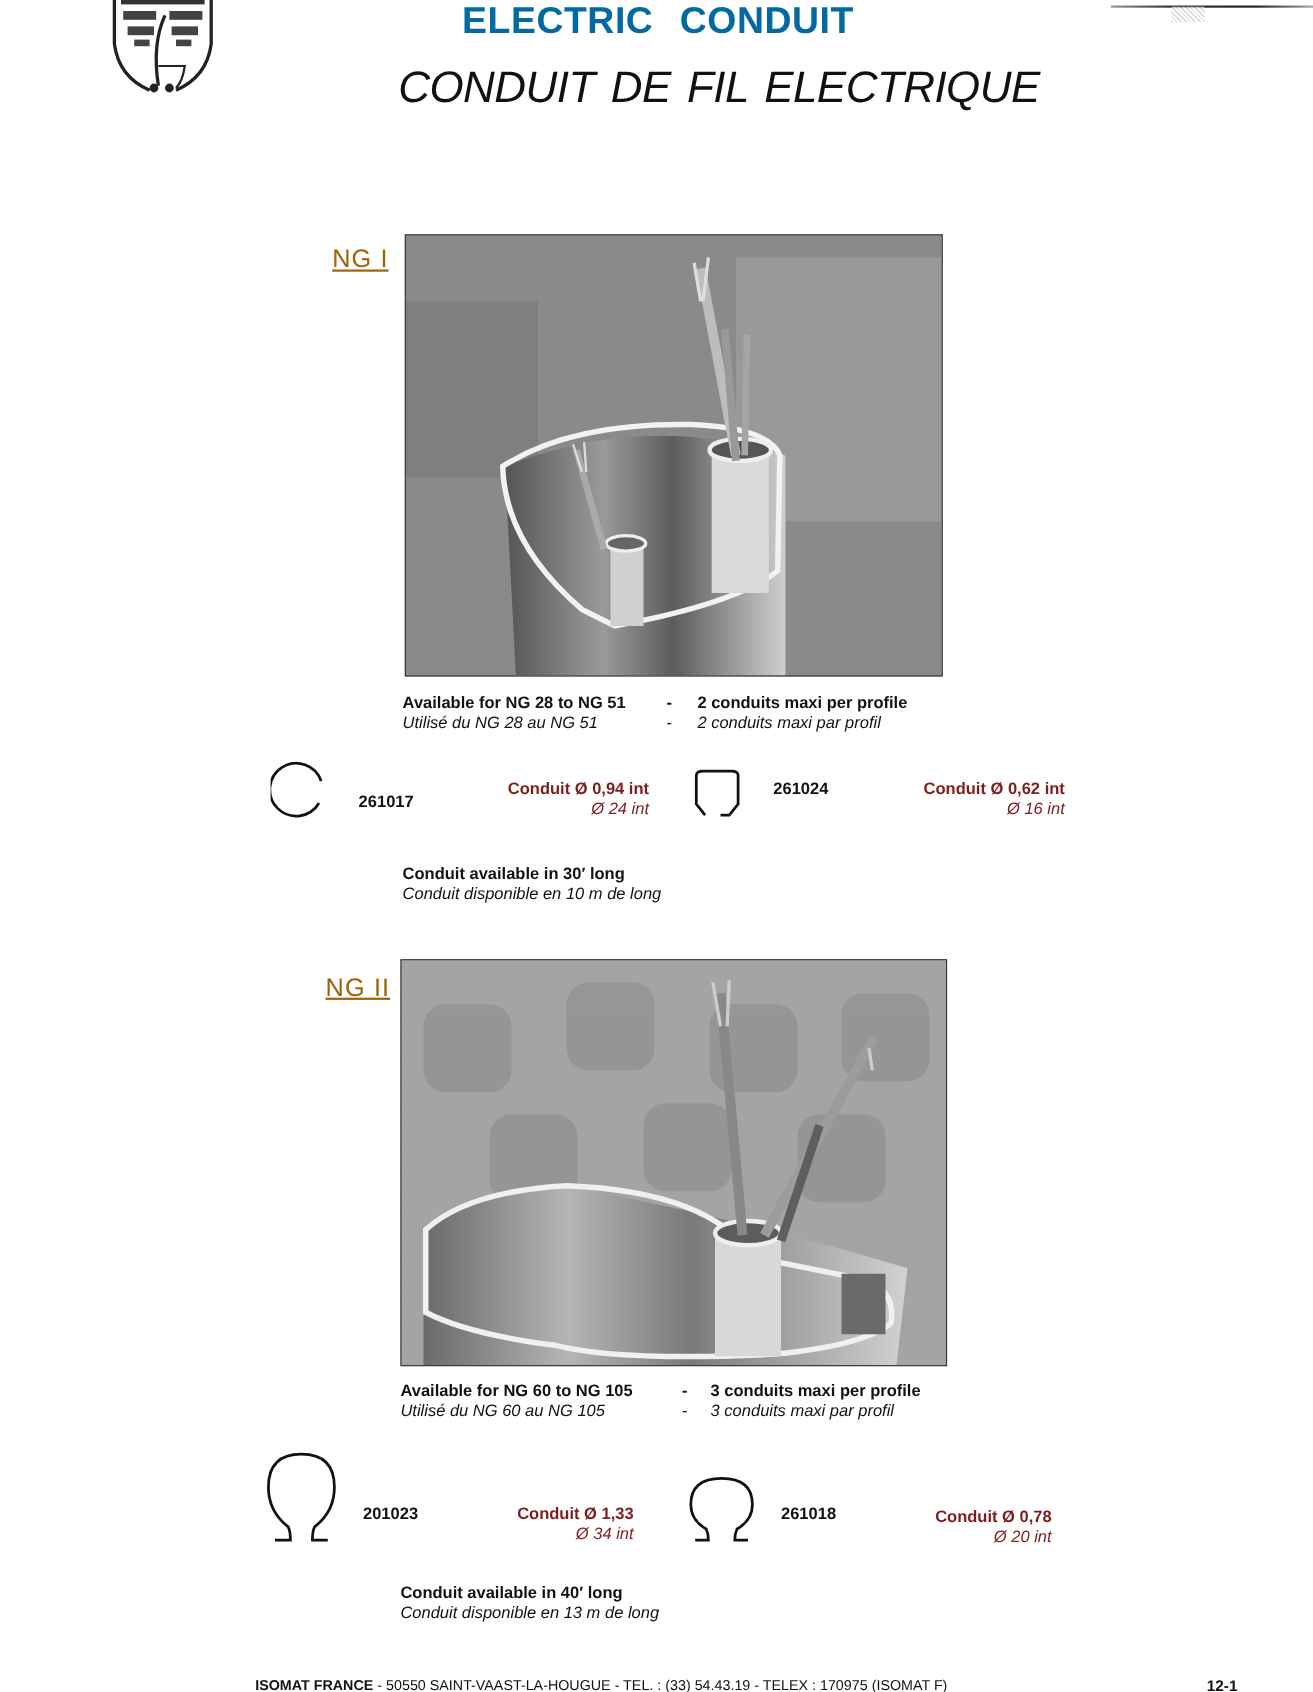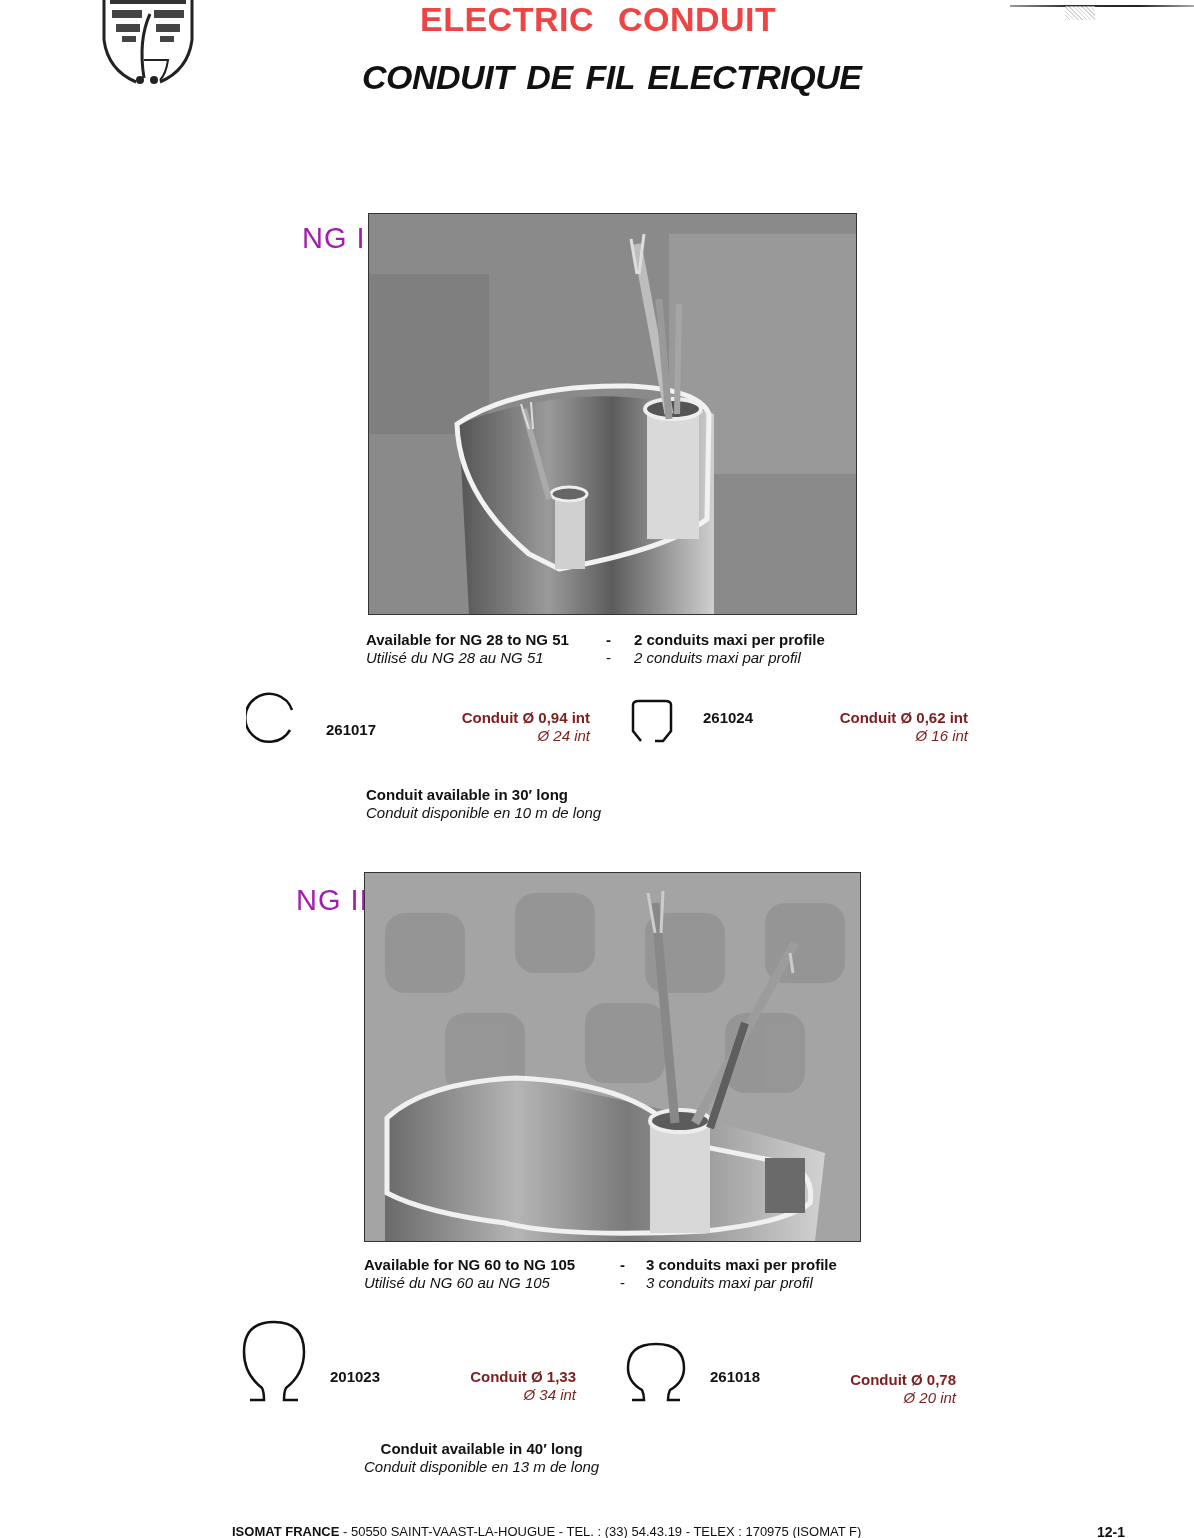--- a/index.html
+++ b/index.html
@@ -3,29 +3,29 @@
 <meta charset="utf-8">
 <style>
   html, body { margin: 0; padding: 0; background: #ffffff; }
   body { width: 1194px; height: 1538px; position: relative; overflow: hidden;
          font-family: "Liberation Sans", sans-serif; color: #111; }
   .abs { position: absolute; }
 
   .logo { left: 98px; top: 0; width: 100px; height: 88px; }
 
   .title-en { left: 420px; top: 0; font-family: "Liberation Sans", sans-serif; font-weight: 900;
-              font-size: 34px; letter-spacing: 0.5px; color: #ef4444; word-spacing: 14px; }
-  .title-fr { left: 362px; top: 58px; font-style: italic; font-size: 34px; color: #111;
-              letter-spacing: -0.5px; word-spacing: 4px; font-weight: bold; }
+              font-size: 34px; letter-spacing: 0.5px; color: #0369a1; word-spacing: 14px; }
+  .title-fr { left: 362px; top: 58px; font-style: italic; font-size: 40px; color: #111;
+              letter-spacing: -0.5px; word-spacing: 4px; }
 
   .scan-line { left: 1010px; top: 5px; width: 184px; height: 2px; background: linear-gradient(90deg,#999 0%,#333 30%,#222 70%,#aaa 100%); }
   .scan-smudge { left: 1065px; top: 6px; width: 30px; height: 14px;
                  background: repeating-linear-gradient(45deg,#bbb 0 1px,#fff 1px 3px); opacity: .6; }
 
-  .ng-label { font-size: 29px; color: #a21caf; letter-spacing: 1px; }
+  .ng-label { font-size: 23px; color: #a16207; letter-spacing: 1px; text-decoration: underline; }
 
   .photo { border: 1px solid #333; overflow: hidden;
            background:
              repeating-linear-gradient(0deg, rgba(255,255,255,.06) 0 1px, rgba(0,0,0,.05) 1px 2px),
              repeating-linear-gradient(90deg, rgba(255,255,255,.05) 0 1px, rgba(0,0,0,.06) 1px 2px),
              #8e8e8e; }
   .photo svg { display: block; }
 
   .spec { font-size: 15px; line-height: 18px; color: #111; }
   .spec b { font-weight: bold; }
@@ -211,20 +211,20 @@
     <path d="M8 60 L20 60 Q20 54 18 50 Q4 42 4 28 Q4 4 32 4 Q60 4 60 28 Q60 42 46 50 Q44 54 44 60 L56 60" fill="none" stroke="#111" stroke-width="2.5"></path>
   </svg>
 </div>
 <div class="abs code" style="left:710px; top:1368px;">261018</div>
 <div class="abs cond" style="left:800px; top:1371px; width:156px;">
   <span>Conduit Ø 0,78</span>
   <span class="it">Ø 20 int</span>
 </div>
 
 <div class="abs spec" style="left:364px; top:1440px;">
-  <b style="display:block;text-align:center;">Conduit available in 40′ long</b>
+  <b style="display:block;">Conduit available in 40′ long</b>
   <span class="it" style="display:block;">Conduit disponible en 13 m de long</span>
 </div>
 
 <div class="abs footer">
   <b>ISOMAT FRANCE</b><span> - 50550 SAINT-VAAST-LA-HOUGUE - TEL. : (33) 54.43.19 - TELEX : 170975 (ISOMAT F)</span>
 </div>
 <div class="abs pageno">12-1</div>
 
 </body></html>

